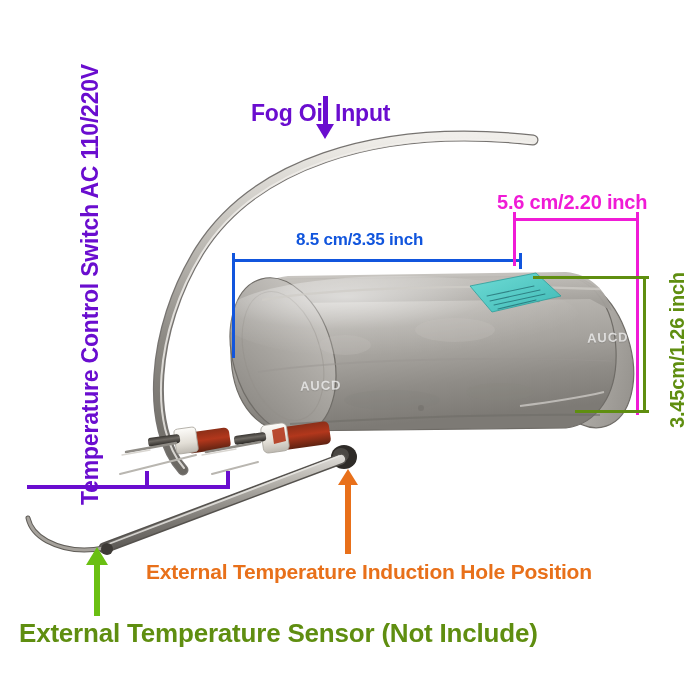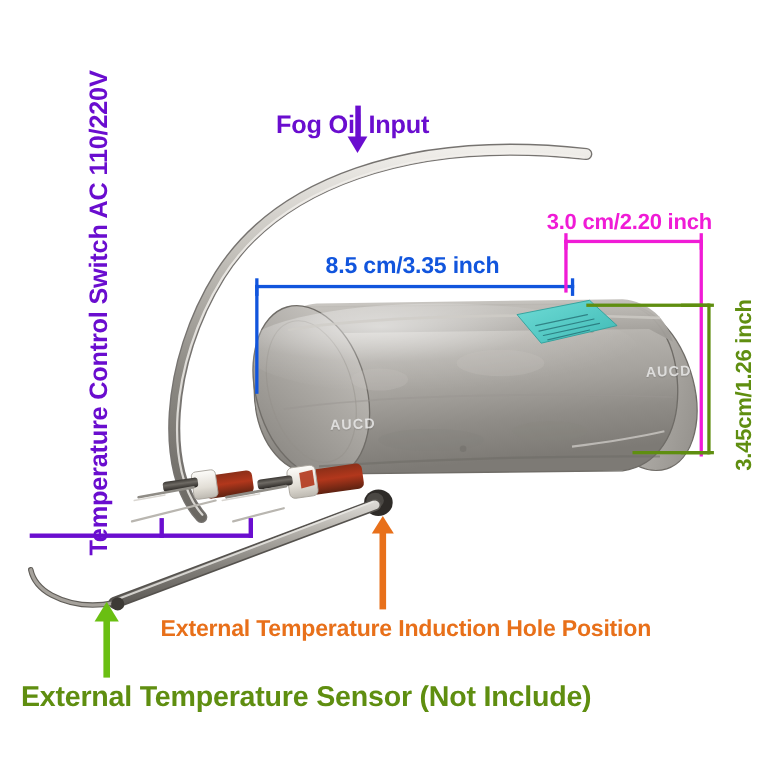--- a/index.html
+++ b/index.html
@@ -34,21 +34,21 @@
   #label-switch {
     left: -160px; top: 273px;
     width: 500px;
     text-align: center;
     font-size: 23px;
     color: var(--purple);
     transform: rotate(-90deg);
   }
   #label-len {
     left: 296px; top: 231px;
-    font-size: 21px;
+    font-size: 17px;
     color: var(--blue);
   }
   #label-wid {
     left: 497px; top: 192px;
     font-size: 20px;
     color: var(--magenta);
   }
   #label-hgt {
     left: 562px; top: 340px;
     width: 230px;
@@ -409,21 +409,21 @@
 
   <div class="line" id="grn-arrow-stem"></div>
   <div class="line" id="grn-arrow-head"></div>
 
   <div class="ann" id="label-fog-oil">Fog Oil Input</div>
 
   <div class="ann" id="label-switch">Temperature Control Switch AC 110/220V</div>
 
   <div class="ann" id="label-len">8.5 cm/3.35 inch</div>
 
-  <div class="ann" id="label-wid">3.0 cm/2.20 inch</div>
+  <div class="ann" id="label-wid">5.6 cm/2.20 inch</div>
 
   <div class="ann" id="label-hgt">3.45cm/1.26 inch</div>
 
   <div class="ann" id="label-sensor">External Temperature Sensor (Not Include)</div>
 
   <div class="ann" id="label-hole">External Temperature Induction Hole Position</div>
 
 </div>
 
 </body></html>

